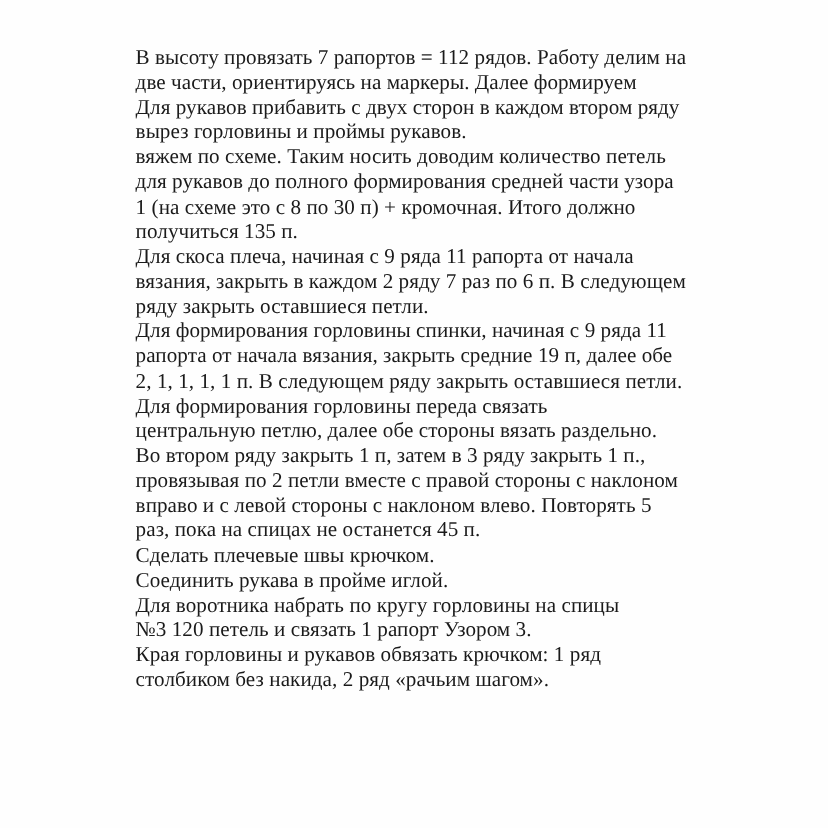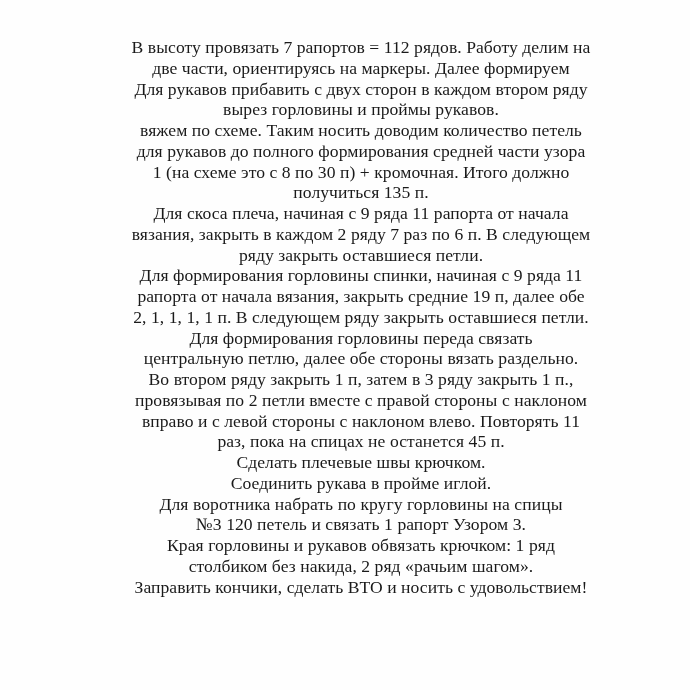--- a/index.html
+++ b/index.html
@@ -14,29 +14,28 @@
       position: relative;
     }
     .page {
       position: absolute;
       left: 0; top: 0;
       width: 690px; height: 690px;
       background: #fefefe;
     }
     .doc-text {
       position: absolute;
-      left: 101px;
+      left: 113px;
       top: 37px;
       width: 520px;
       font-family: "Liberation Serif", "DejaVu Serif", serif;
       font-size: 17.6px;
       line-height: 20.75px;
       color: #1a1a1a;
       letter-spacing: 0.05px;
-      text-align: center;
     }
     .line {
       display: block;
       white-space: nowrap;
       height: 20.75px;
     }
   </style>
 </head>
 <body>
 
@@ -53,23 +52,22 @@
     <span class="line">Для скоса плеча, начиная с 9 ряда 11 рапорта от начала</span>
     <span class="line">вязания, закрыть в каждом 2 ряду 7 раз по 6 п. В следующем</span>
     <span class="line">ряду закрыть оставшиеся петли.</span>
     <span class="line">Для формирования горловины спинки, начиная с 9 ряда 11</span>
     <span class="line">рапорта от начала вязания, закрыть средние 19 п, далее обе</span>
     <span class="line">2, 1, 1, 1, 1 п. В следующем ряду закрыть оставшиеся петли.</span>
     <span class="line">Для формирования горловины переда связать</span>
     <span class="line">центральную петлю, далее обе стороны вязать раздельно.</span>
     <span class="line">Во втором ряду закрыть 1 п, затем в 3 ряду закрыть 1 п.,</span>
     <span class="line">провязывая по 2 петли вместе с правой стороны с наклоном</span>
-    <span class="line">вправо и с левой стороны с наклоном влево. Повторять 11</span>
+    <span class="line">вправо и с левой стороны с наклоном влево. Повторять 5</span>
     <span class="line">раз, пока на спицах не останется 45 п.</span>
     <span class="line">Сделать плечевые швы крючком.</span>
     <span class="line">Соединить рукава в пройме иглой.</span>
     <span class="line">Для воротника набрать по кругу горловины на спицы</span>
     <span class="line">№3 120 петель и связать 1 рапорт Узором 3.</span>
     <span class="line">Края горловины и рукавов обвязать крючком: 1 ряд</span>
     <span class="line">столбиком без накида, 2 ряд «рачьим шагом».</span>
-    <span class="line">Заправить кончики, сделать ВТО и носить с удовольствием!</span>
   </div>
 </div>
 
 </body></html>

